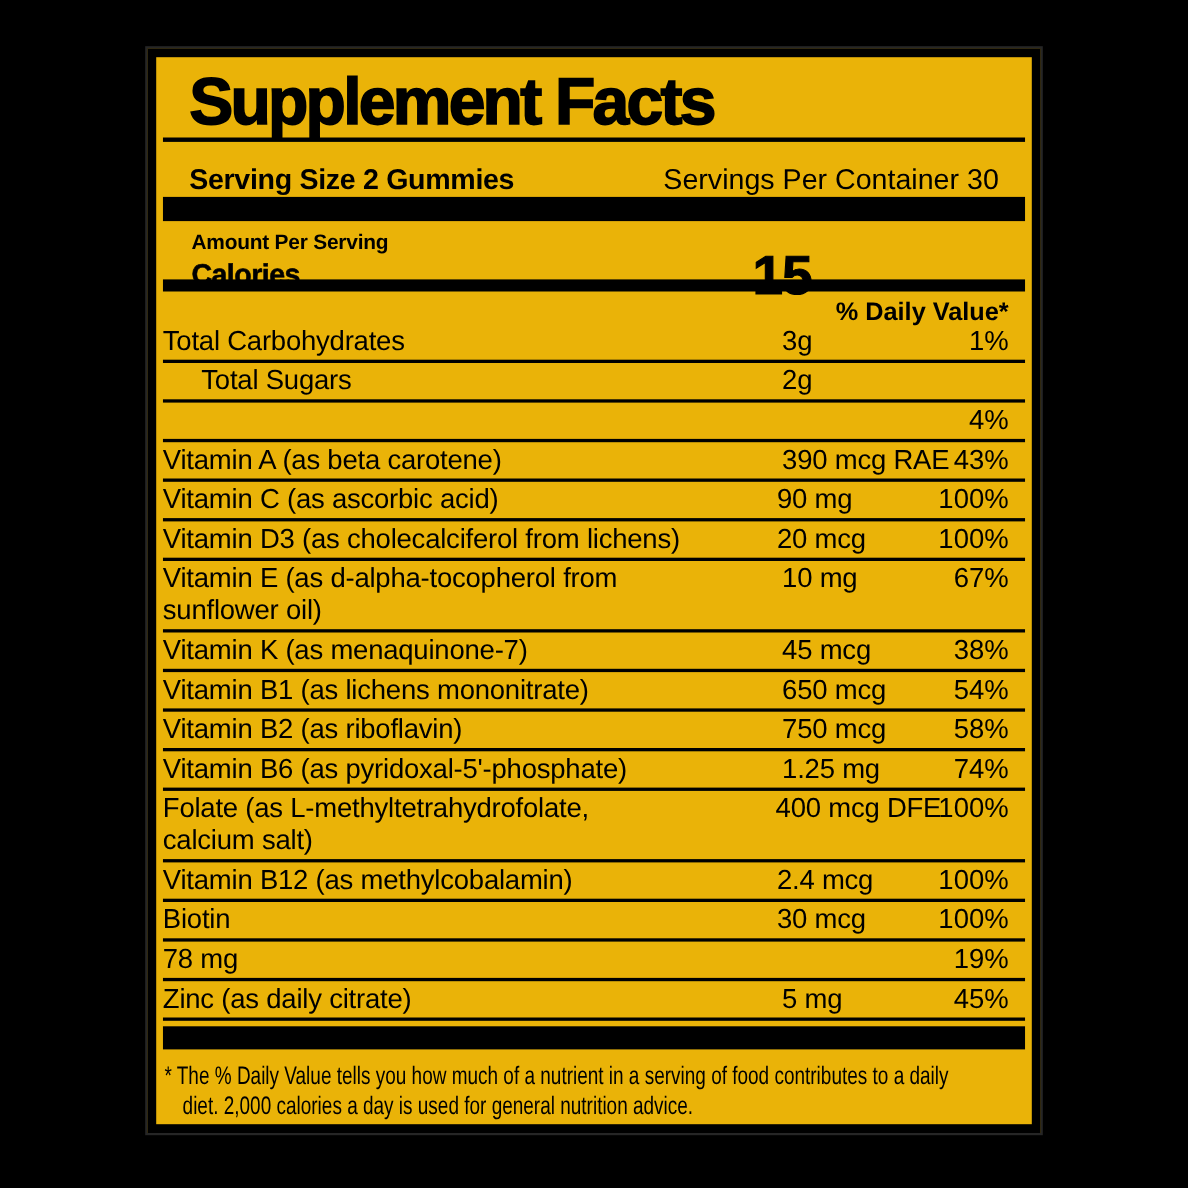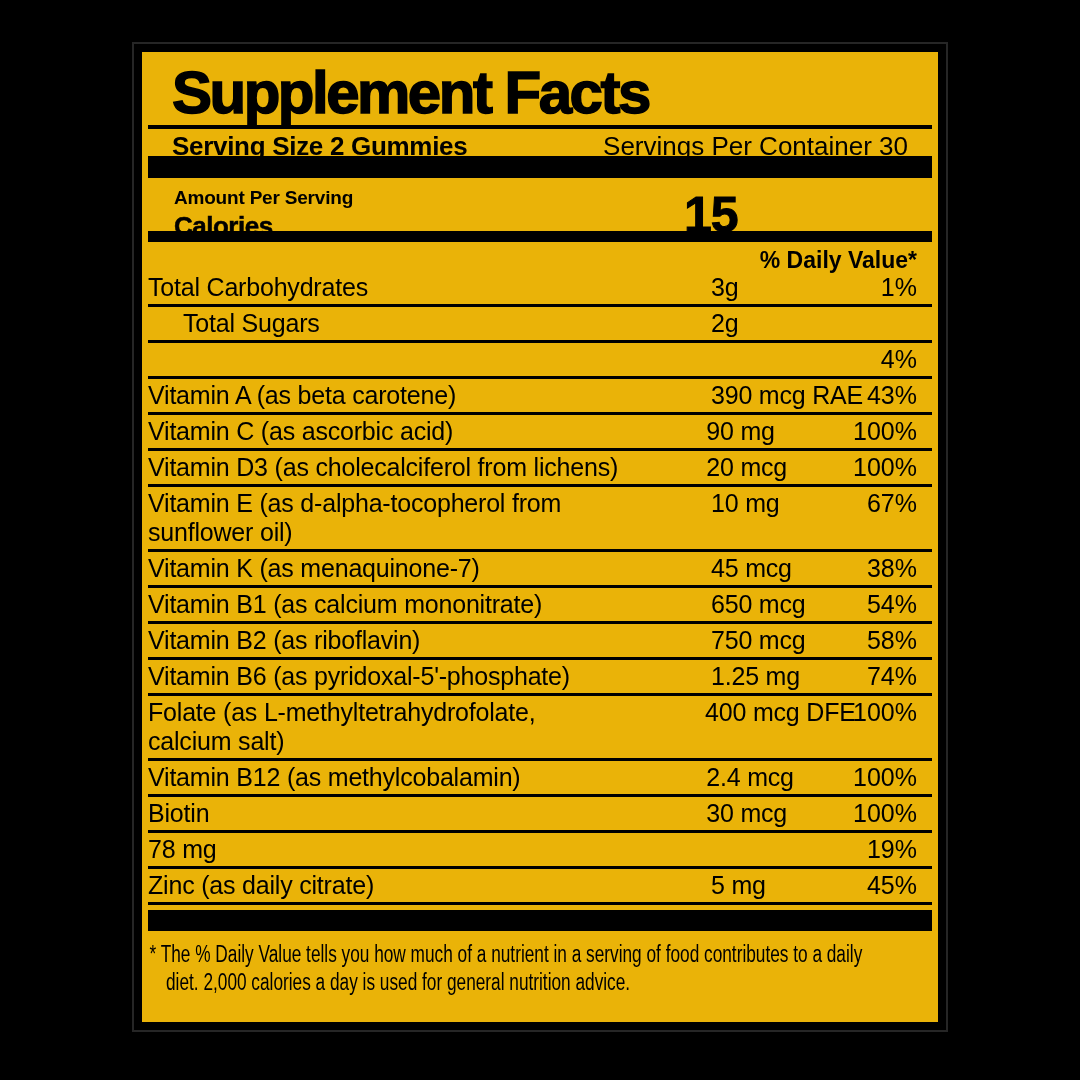--- a/index.html
+++ b/index.html
@@ -2,32 +2,32 @@
 <html><head>
 <meta charset="utf-8">
 <style>
   * { margin:0; padding:0; box-sizing:border-box; }
   html,body { width:1080px; height:1080px; background:#000; font-family:"Liberation Sans", sans-serif; color:#000; overflow:hidden; }
   .panel { position:absolute; left:134px; top:44px; width:812px; height:986px; background:#eab308; border:8px solid #000; outline:2px solid #262626; }
   .content { position:relative; margin:0 6px; height:970px; overflow:hidden; }
 
   .title { height:73px; padding:12px 0 0 24px; font-size:60px; line-height:58px; font-weight:bold; letter-spacing:-2.5px; -webkit-text-stroke:1.5px #000; white-space:nowrap; }
   .rule { height:4px; background:#000; }
-  .serving-row { height:27px; display:flex; justify-content:space-between; align-items:center; padding:7px 24px 0 24px; font-size:26px;gap:20px; }
+  .serving-row { height:50px; display:flex; justify-content:space-between; align-items:flex-end; padding:7px 24px 0 24px; font-size:26px;gap:20px; }
   .serving-size { font-weight:bold; letter-spacing:-0.3px; white-space:nowrap; }
   .serving-count { white-space:nowrap; }
 
   .bar-thick { height:22px; background:#000; }
   .bar-mid { height:11px; background:#000; }
   .bar-bottom { height:21px; background:#000; }
 
   .calories-block { position:relative; height:53px; padding:9px 0 0 26px; }
   .aps { font-size:19px; font-weight:bold; letter-spacing:-0.2px; white-space:nowrap; }
   .cal-label { font-size:26px; font-weight:bold; margin-top:2px; letter-spacing:-0.5px; -webkit-text-stroke:0.5px #000; white-space:nowrap; }
-  .cal-value { position:absolute; left:536px; top:8px; font-size:50px; font-weight:bold; letter-spacing:-1px; -webkit-text-stroke:1px #000; }
+  .cal-value { position:absolute; left:536px; top:20px; font-size:50px; font-weight:bold; letter-spacing:-1px; -webkit-text-stroke:1px #000; }
 
   .dv-header { height:29px; padding:5px 15px 0 0; text-align:right; font-size:23px; font-weight:bold; white-space:nowrap; }
 
   .table { width:100%; }
   .row { display:flex; min-height:36px; padding:2px 0; border-bottom:3px solid #000; font-size:25px; }
   .row .name { width:563px; white-space:pre-line; line-height:29px; letter-spacing:-0.2px; }
   .row.indent .name { width:563px; padding-left:35px; }
   .row .amount { width:148px; line-height:29px; white-space:nowrap; letter-spacing:-0.2px; }
   .row .dv { flex:1; text-align:right; padding-right:15px; line-height:29px; white-space:nowrap; }
 
@@ -97,21 +97,21 @@
 sunflower oil)</div>
         <div class="amount">10 mg</div>
         <div class="dv">67%</div>
       </div>
       <div class="row">
         <div class="name">Vitamin K (as menaquinone-7)</div>
         <div class="amount">45 mcg</div>
         <div class="dv">38%</div>
       </div>
       <div class="row">
-        <div class="name">Vitamin B1 (as calcium mononitrate)</div>
+        <div class="name">Vitamin B1 (as lichens mononitrate)</div>
         <div class="amount">650 mcg</div>
         <div class="dv">54%</div>
       </div>
       <div class="row">
         <div class="name">Vitamin B2 (as riboflavin)</div>
         <div class="amount">750 mcg</div>
         <div class="dv">58%</div>
       </div>
       <div class="row">
         <div class="name">Vitamin B6 (as pyridoxal-5'-phosphate)</div>

